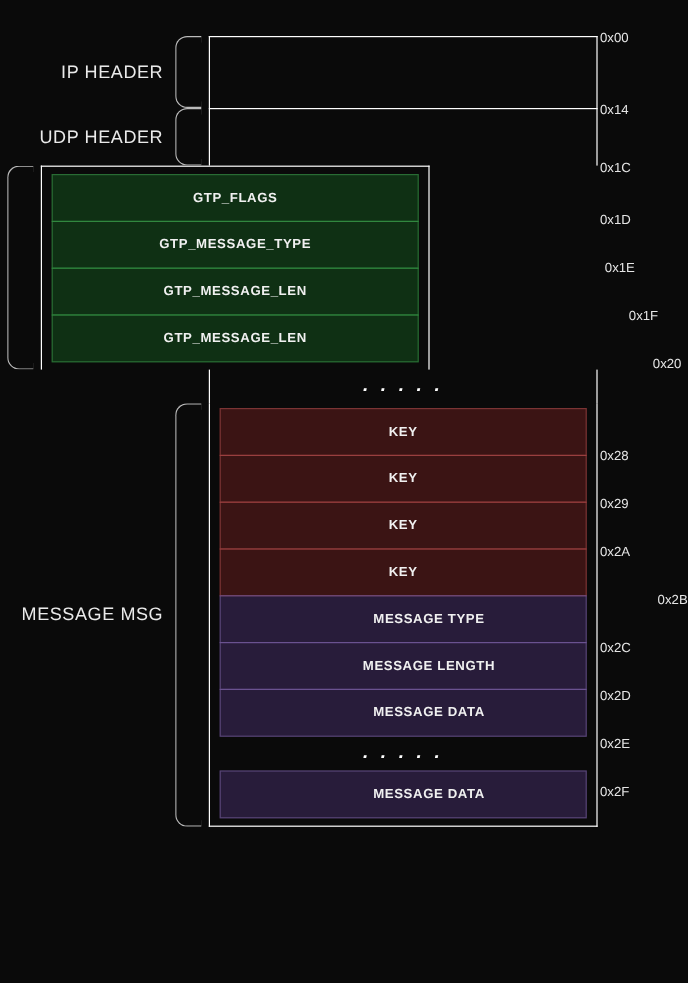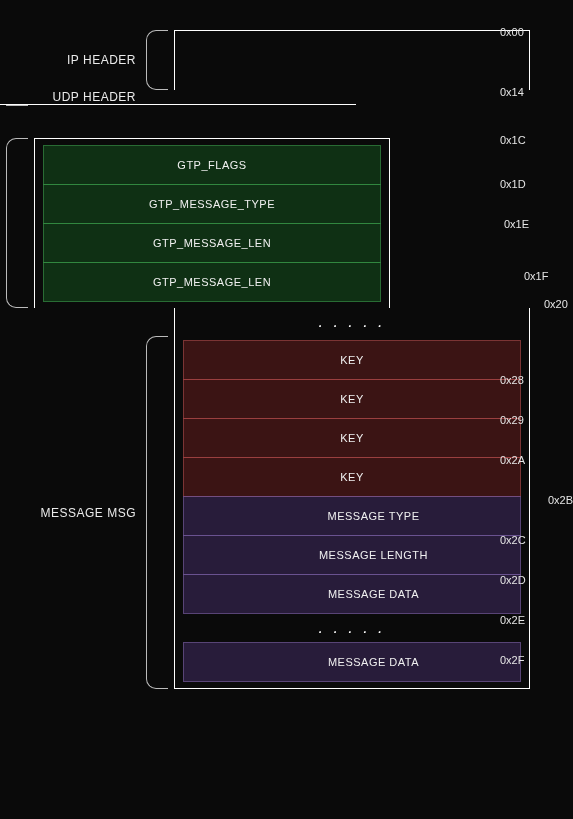--- a/index.html
+++ b/index.html
@@ -23,44 +23,45 @@
     align-items: stretch;
     width: 100%;
   }
   .labelcol {
     width: 140px;
     flex-shrink: 0;
     display: flex;
     align-items: center;
     justify-content: flex-end;
     padding-right: 4px;
-    font-size: 12px;
+    font-size: 15px;
     letter-spacing: 0.5px;
     color: #eaeaea;
   }
   .bracketcol {
     width: 34px;
     flex-shrink: 0;
     position: relative;
   }
   .bracket {
     position: absolute;
     top: 0; bottom: 0; left: 6px; right: 6px;
     border-left: 1px solid #bbb;
     border-top: 1px solid #bbb;
     border-bottom: 1px solid #bbb;
     border-top-left-radius: 10px;
     border-bottom-left-radius: 10px;
   }
   .blockcol {
-    width: 356px;
+    width: 324px;
     flex-shrink: 0;
     border-left: 1px solid #fff;
     border-right: 1px solid #fff;
     position: relative;
+    font-weight: bold;
   }
   .blockcol.first { border-top: 1px solid #fff; }
   .blockcol.last  { border-bottom: 1px solid #fff; }
   .cell {
     height: 40px;
     margin: 0 8px;
     border: 1px solid rgba(255,255,255,0.28);
     display: flex;
     align-items: center;
     justify-content: center;
@@ -103,21 +104,21 @@
 <div class="wrap">
 
   <div class="row" style="height:60px;">
     <div class="labelcol">IP HEADER</div>
     <div class="bracketcol">
         <div class="bracket"></div>
       </div>
     <div class="blockcol first"></div>
   </div>
 
-  <div class="row" style="height:48px;flex-direction:column;">
+  <div class="row" style="height:48px;">
     <div class="labelcol">UDP HEADER</div>
     <div class="bracketcol">
         <div class="bracket"></div>
       </div>
     <div class="blockcol" style="border-top:1px solid #fff;"></div>
   </div>
 
   <div class="row">
     <div class="bracketcol">
         <div class="bracket"></div>
@@ -161,21 +162,21 @@
   </div>
 
 </div>
 
 <div class="offsetcol">
   <div class="off" style="top:-4px;">0x00</div>
   <div class="off" style="top:56px;">0x14</div>
   <div class="off" style="top:104px;">0x1C</div>
   <div class="off" style="top:148px;">0x1D</div>
   <div class="off" style="top:188px;left:4px;">0x1E</div>
-  <div class="off" style="top:240px;padding-left:24px;">0x1F</div>
+  <div class="off" style="top:228px;padding-left:24px;">0x1F</div>
   <div class="off" style="top:268px;margin-left:44px;">0x20</div>
   <div class="off" style="top:344px;">0x28</div>
   <div class="off" style="top:384px;">0x29</div>
   <div class="off" style="top:424px;">0x2A</div>
   <div class="off" style="top:464px;padding-left:48px;">0x2B</div>
   <div class="off" style="top:504px;">0x2C</div>
   <div class="off" style="top:544px;">0x2D</div>
   <div class="off" style="top:584px;">0x2E</div>
   <div class="off" style="top:624px;">0x2F</div>
 </div>

